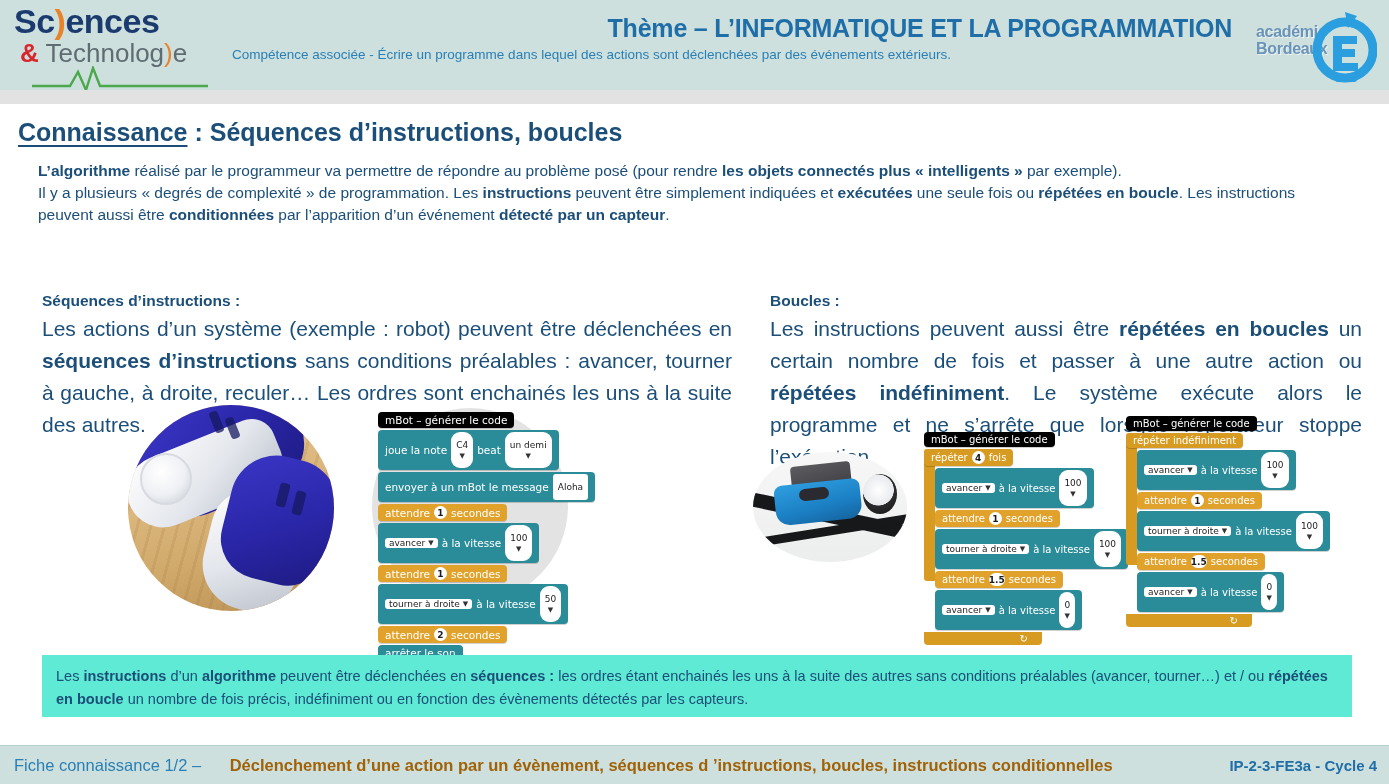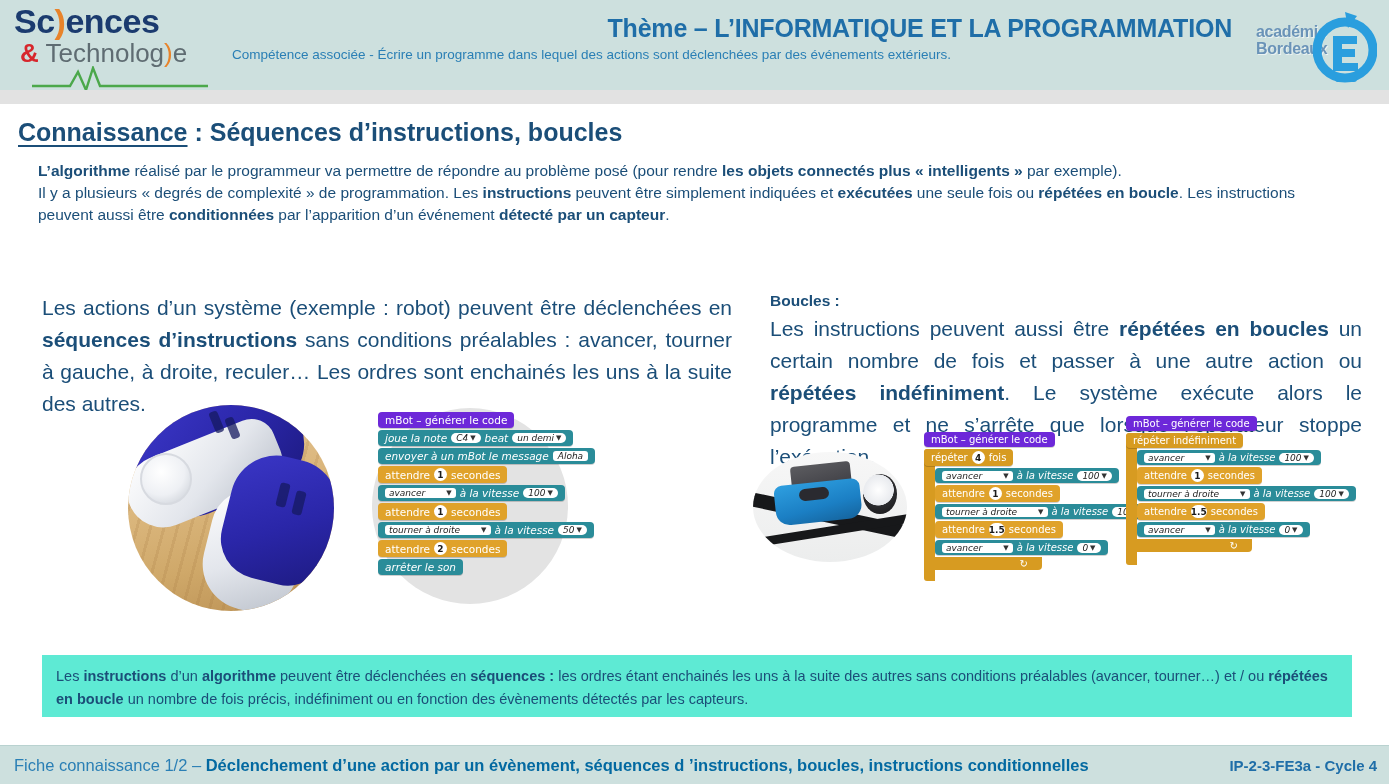--- a/index.html
+++ b/index.html
@@ -134,37 +134,37 @@
   .prog-bg {
     position:absolute; border-radius:50%; background:#e3e3e3;
   }
   .blk {
     position:relative; display:inline-flex; align-items:center; gap:4px;
     color:#ffffff; font-family:"DejaVu Sans", sans-serif;
     border-radius:4px; white-space:nowrap;
     padding:2px 7px; margin-bottom:2px;
     box-shadow:0 1px 0 rgba(0,0,0,.18);
   }
-  .blk-teal   { background:#6d28d9;align-items:flex-end; }
-  .blk-teal2  { background:#2a8c99;font-style:italic; }
+  .blk-teal   { background:#000000;align-items:flex-end; }
+  .blk-teal2  { background:#2a8c99; }
   .blk-orange { background:#e0a22a; }
   .blk-gold   { background:#d79b21; }
   .pill {
     background:#ffffff; color:#1c1c1c; border-radius:9px;
-    padding:0px 5px; font-size:9px; display:inline-flex; align-items:center; gap:2px;
+    padding:8px 5px; font-size:9px; display:inline-flex; align-items:center; gap:2px;flex-direction:column;
   }
   .pill-sq { border-radius:3px; }
   .circ {
     background:#ffffff; color:#1c1c1c; border-radius:50%;
     width:13px; height:13px; display:inline-flex; align-items:center; justify-content:center;
     font-size:9px; font-weight:bold;
   }
   .circ-w { border-radius:8px; width:auto; padding:0 0; }
   .drop { background:#ffffff; color:#1c1c1c; border-radius:3px; padding:0 4px; font-size:9px;
-          display:inline-flex; align-items:center; gap:21px; }
+          display:inline-flex; align-items:center; gap:3px; }
   .caret { font-size:7px; color:#333; }
   .loop-wrap { position:relative; }
   .loop-arm {
     position:absolute; left:0; top:0; width:11px; background:#d79b21; border-radius:3px 0 0 3px;
   }
   .loop-foot { background:#d79b21; border-radius:0 0 4px 4px; height:13px; position:relative; }
   .loop-foot .arrow { position:absolute; right:14px; top:1px; color:#fff; font-size:10px; }
   .indent { margin-left:11px; }
 
   
@@ -183,21 +183,21 @@
   }
   .summary b { font-weight:bold; }
 
   
   .footer {
     position:absolute; left:0; top:745px; width:1389px; height:39px;
     background:#cde0de; border-top:1px solid #b9d2d0;
     display:flex; align-items:center;
   }
   .footer-left { margin-left:14px; font-size:16.5px; color:#2a7fb5; }
-  .footer-left b { font-weight:bold; color:#0369a1; }
+  .footer-left b { font-weight:bold; color:#a16207;margin-left:24px; }
   .footer-right { position:absolute; right:12px; font-size:15px; font-weight:bold; color:#1f6ea8; }
 </style>
 </head>
 <body>
 
 <div class="page">
 
   <div class="header">
 
     <div class="logo-st">
@@ -236,20 +236,21 @@
   <div class="page-title">
     <span class="u">Connaissance</span><span> : Séquences d’instructions, boucles</span>
   </div>
 
   <div class="intro">
     <b>L’algorithme</b><span> réalisé par le programmeur va permettre de répondre au problème posé (pour rendre </span><b>les objets connectés plus « intelligents »</b><span> par exemple).</span><br>
     <span>Il y a plusieurs « degrés de complexité » de programmation. Les </span><b>instructions</b><span> peuvent être simplement indiquées et </span><b>exécutées</b><span> une seule fois ou </span><b>répétées en boucle</b><span>. Les instructions peuvent aussi être </span><b>conditionnées</b><span> par l’apparition d’un événement </span><b>détecté par un capteur</b><span>.</span>
   </div>
 
   <div class="col col-left">
+    <h3>Séquences d’instructions :</h3>
     <p>
       <span>Les actions d’un système (exemple : robot) peuvent être déclenchées en </span><b>séquences d’instructions</b><span> sans conditions préalables :  avancer, tourner à gauche, à droite, reculer… Les ordres sont enchainés les uns à la suite des autres.</span>
     </p>
   </div>
 
   <div class="col col-right">
     <h3>Boucles :</h3>
     <p>
       <span>Les instructions peuvent aussi être </span><b>répétées en boucles</b><span> un certain nombre de fois et passer à une autre action ou </span><b>répétées indéfiniment</b><span>. Le système exécute alors le programme et ne s’arrête que lorsque l’opérateur stoppe l’exécution.</span>
     </p>

